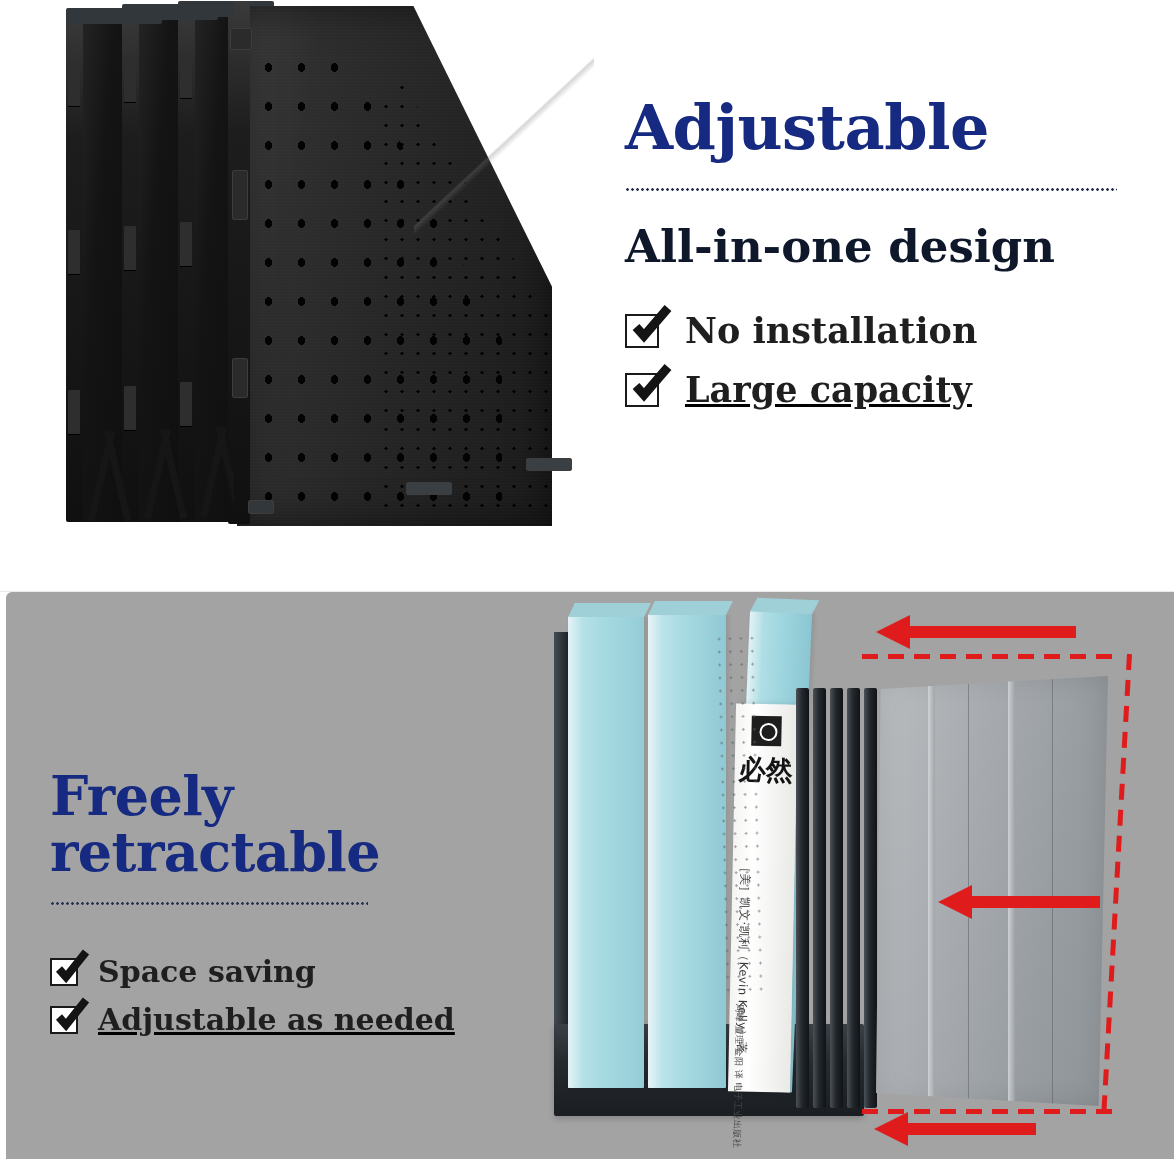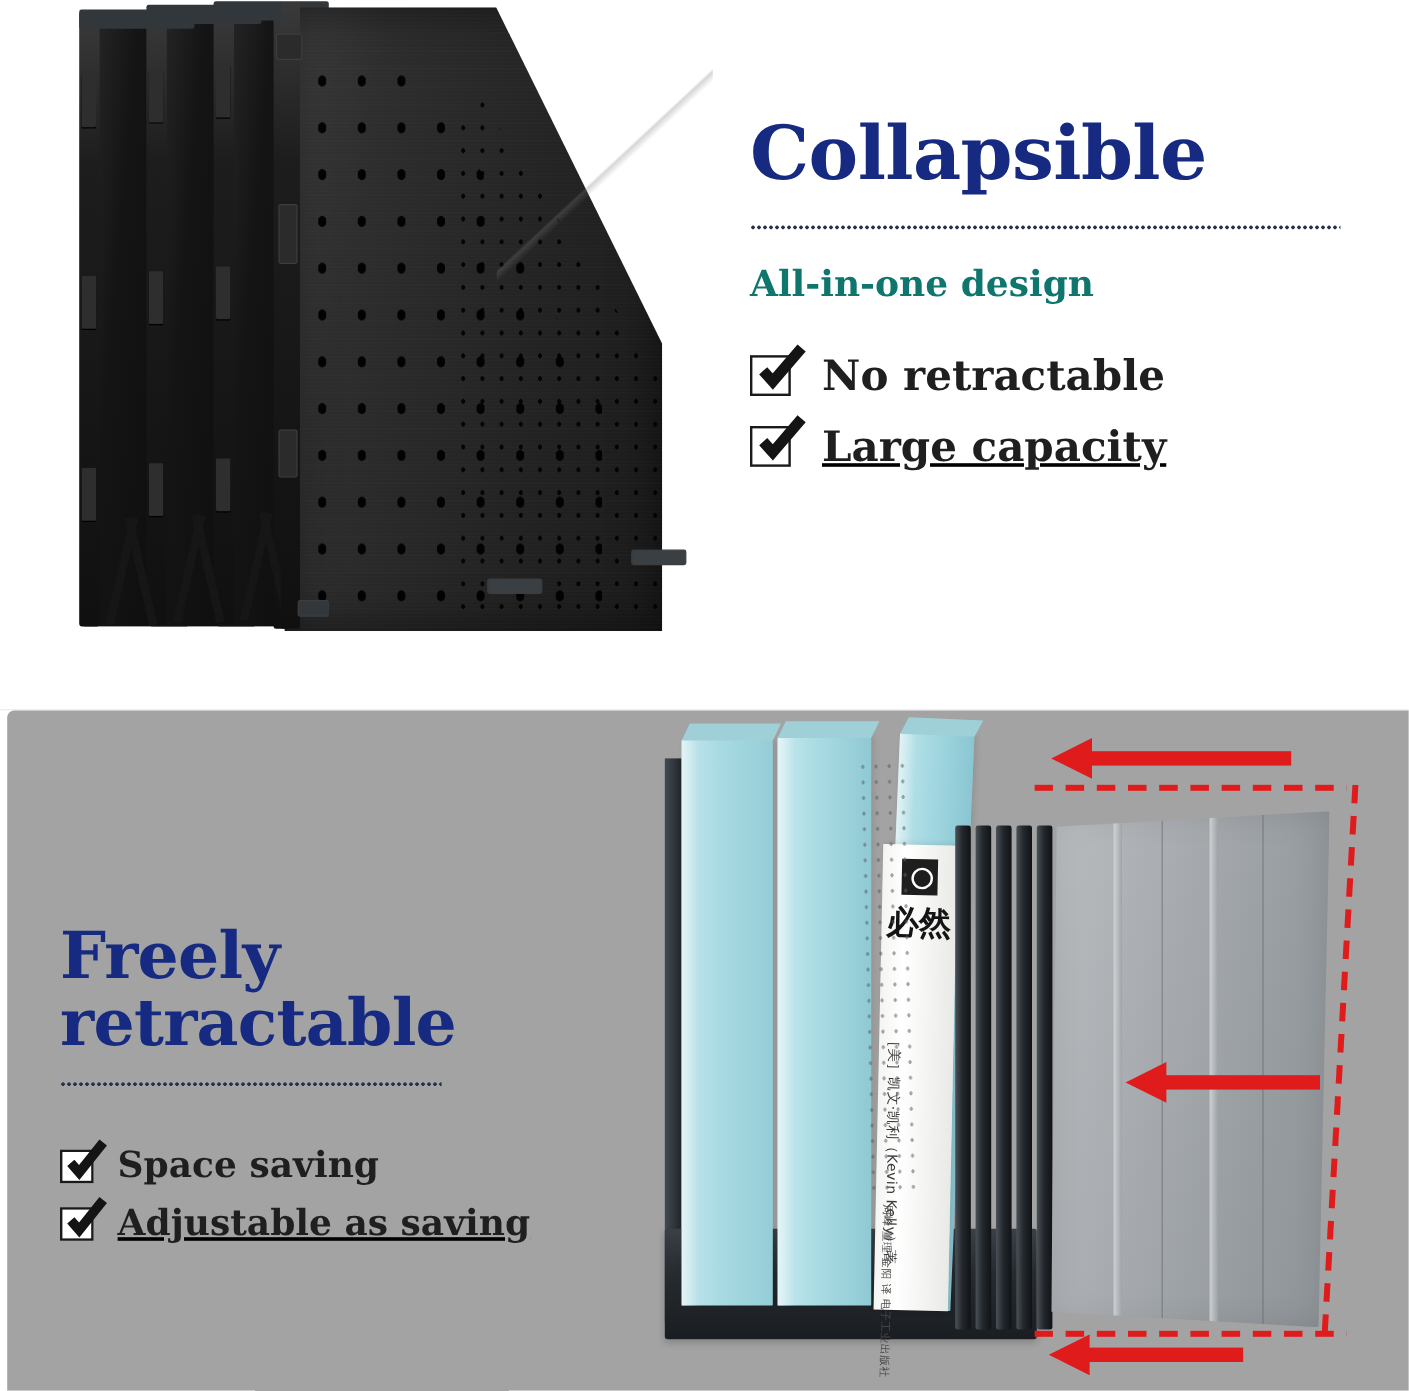--- a/index.html
+++ b/index.html
@@ -65,21 +65,21 @@
     color: #152a80; letter-spacing: -0.5px;
   }
   .divider-dots {
     margin-top: 28px; height: 3px; width: 492px;
     background-image: radial-gradient(circle, #26324f 0 45%, rgba(0,0,0,0) 50%);
     background-size: 5px 3px; background-repeat: repeat-x;
   }
   .h2 {
     margin-top: 30px;
     font-family: "DejaVu Serif", "Liberation Serif", serif;
-    font-weight: 700; font-size: 30px; line-height: 1.15; color: #0f766e;
+    font-weight: 700; font-size: 45px; line-height: 1.15; color: #0f172a;
   }
   .checklist-top { margin-top: 40px; }
   .check-row { display: flex; align-items: center; }
   .check-row + .check-row { margin-top: 24px; text-decoration: underline; }
   .cbox { position: relative; flex: 0 0 auto; width: 34px; height: 34px; border: 2px solid #1a1a1a; background: #fff; }
   .cbox svg { position: absolute; left: 2px; top: -10px; width: 42px; height: 42px; overflow: visible; }
   .check-label {
     margin-left: 26px;
     font-family: "DejaVu Serif", "Liberation Serif", serif;
     font-weight: 700; font-size: 35px; color: #1f1f1f; line-height: 1;
@@ -251,33 +251,33 @@
       <div class="clip-tab" style="left:170px; top:170px; width:16px; height:50px;"></div>
       <div class="clip-tab" style="left:170px; top:358px; width:16px; height:40px;"></div>
       <div class="clip-tab" style="left:168px; top:28px;  width:22px; height:22px;"></div>
 
       <div class="clip-tab" style="left:344px; top:482px; width:46px; height:13px; background:#3a3f44;"></div>
       <div class="clip-tab" style="left:464px; top:458px; width:46px; height:13px; background:#3a3f44;"></div>
       <div class="clip-tab" style="left:186px; top:500px; width:26px; height:14px; background:#32373b;"></div>
     </div>
 
     <div class="copy-top">
-      <div class="h1">Collapsible</div>
+      <div class="h1">Adjustable</div>
       <div class="divider-dots"></div>
       <div class="h2">All-in-one design</div>
 
       <div class="checklist-top">
 
         <div class="check-row">
           <span class="cbox">
             <svg viewBox="0 0 42 42" aria-hidden="true">
               <path d="M7 21 L15 30 L39 2" fill="none" stroke="#141414" stroke-width="9" stroke-linecap="butt" stroke-linejoin="miter"></path>
             </svg>
           </span>
-          <span class="check-label">No retractable</span>
+          <span class="check-label">No installation</span>
         </div>
 
         <div class="check-row">
           <span class="cbox">
             <svg viewBox="0 0 42 42" aria-hidden="true">
               <path d="M7 21 L15 30 L39 2" fill="none" stroke="#141414" stroke-width="9" stroke-linecap="butt" stroke-linejoin="miter"></path>
             </svg>
           </span>
           <span class="check-label">Large capacity</span>
         </div>
@@ -304,21 +304,21 @@
           </span>
           <span class="check-label">Space saving</span>
         </div>
 
         <div class="check-row">
           <span class="cbox">
             <svg viewBox="0 0 36 36" aria-hidden="true">
               <path d="M6 18 L13 26 L33 1" fill="none" stroke="#141414" stroke-width="8" stroke-linecap="butt" stroke-linejoin="miter"></path>
             </svg>
           </span>
-          <span class="check-label">Adjustable as saving</span>
+          <span class="check-label">Adjustable as needed</span>
         </div>
 
       </div>
     </div>
 
     <div class="photo-bottom">
 
       <div class="rack-side-l"></div>
       <div class="rack-base"></div>
 

